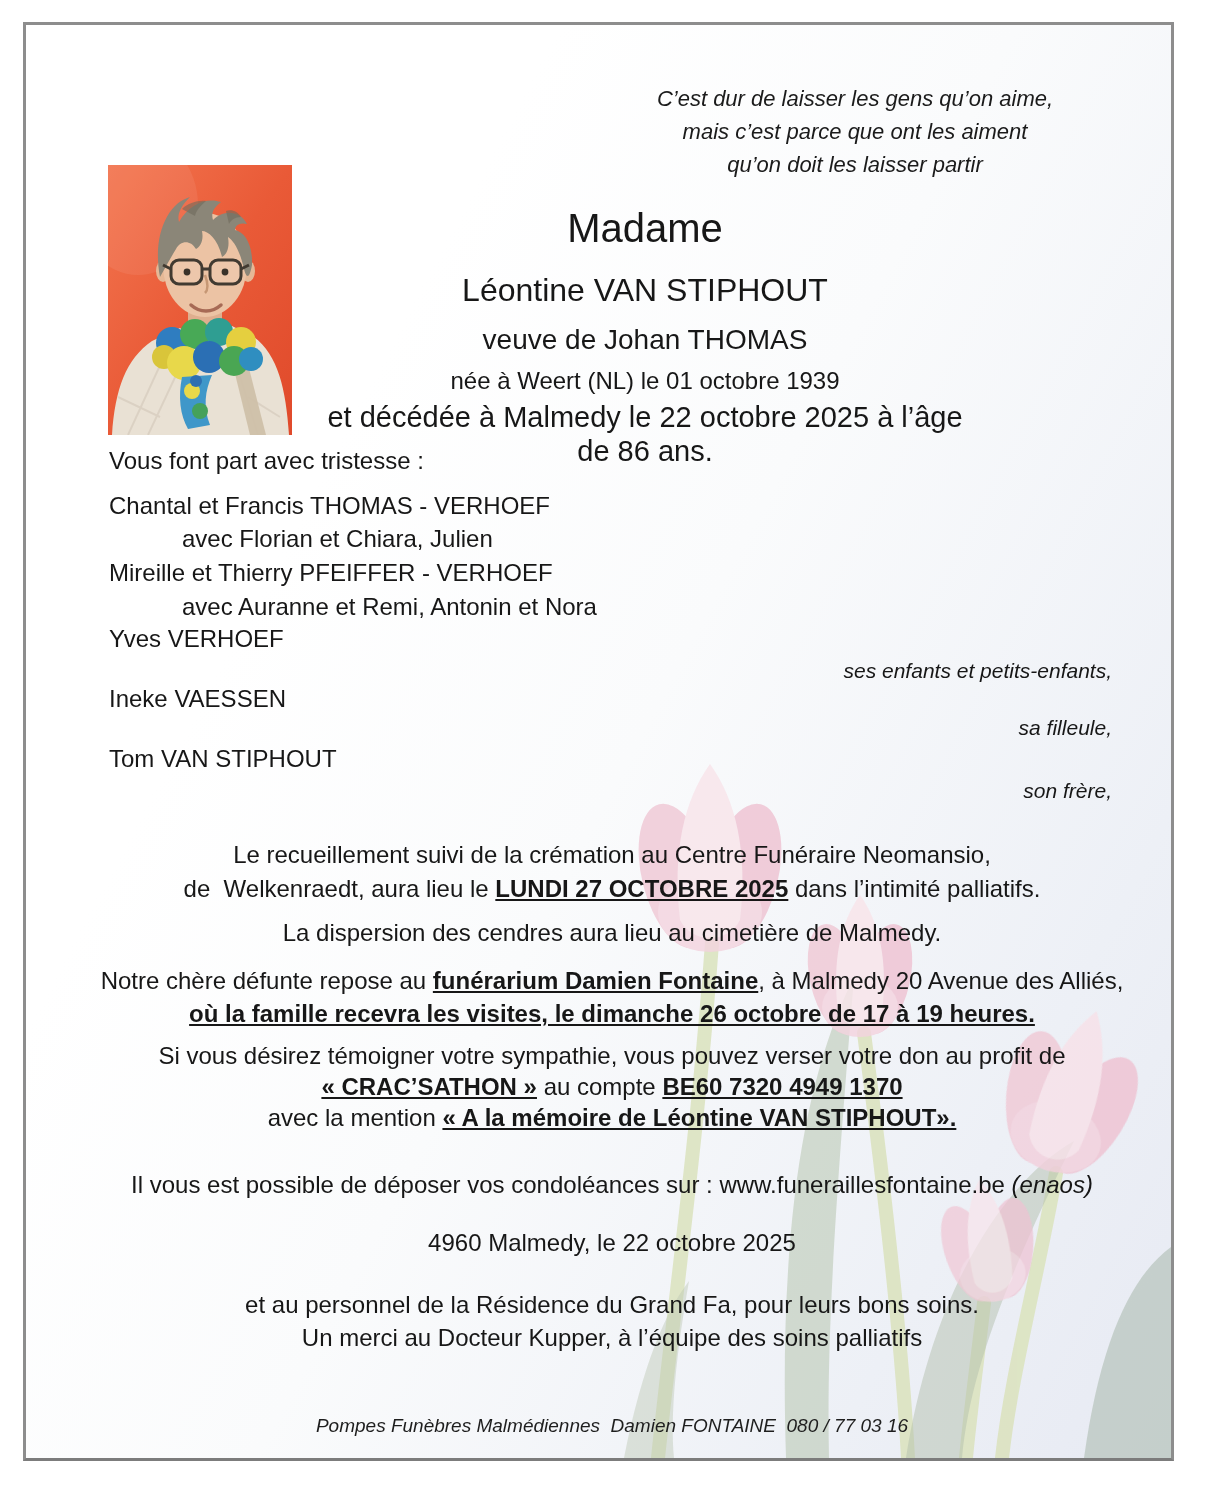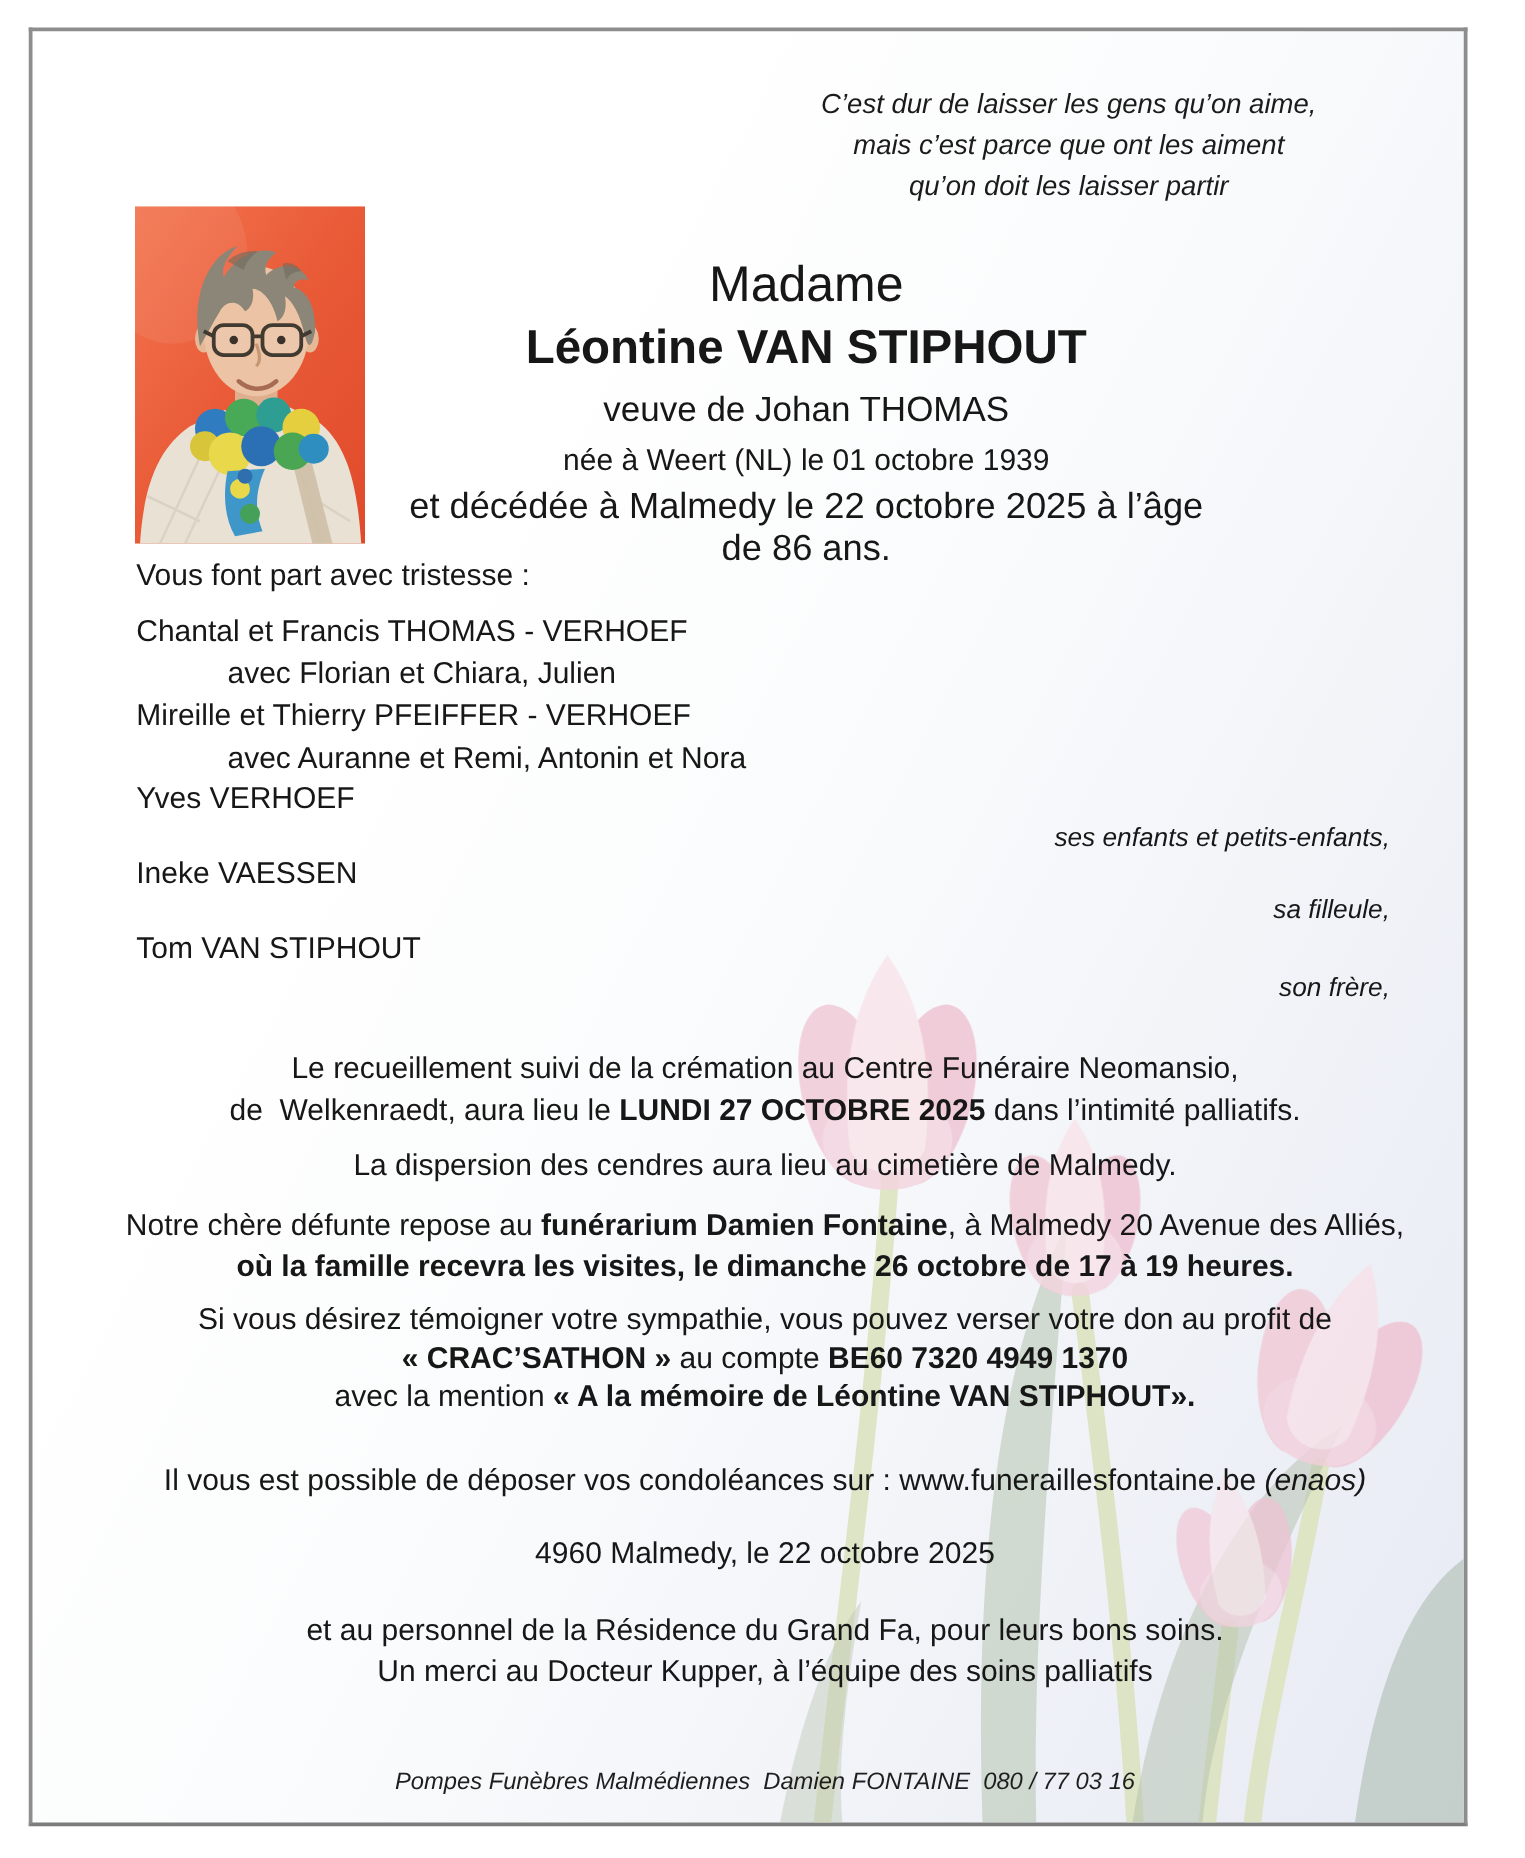--- a/index.html
+++ b/index.html
@@ -6,32 +6,32 @@
   body{width:1220px;height:1486px;font-family:"Liberation Sans",sans-serif;color:#171717;
        -webkit-font-smoothing:antialiased;}
   .page{position:relative;width:1220px;height:1486px;background:#ffffff;overflow:hidden;}
   .frame{position:absolute;left:23px;top:22px;width:1145px;height:1433px;
          border:3px solid #8d8d8d;border-bottom-color:#7c7c7c;
          background:linear-gradient(118deg,#ffffff 28%,#fafbfc 52%,#edf0f6 82%,#e7eaf3 100%);
          overflow:hidden;}
   .bg-tulips{position:absolute;left:0;top:0;width:1145px;height:1433px;pointer-events:none;}
   .layer{position:absolute;z-index:2;}
   .pre{white-space:pre-wrap;}
-  .b{font-weight:bold;}
+  .b{font-weight:bold;text-decoration:underline;}
   .i{font-style:italic;}
 
-  .quote{left:589px;top:41px;width:480px;text-align:center;
+  .quote{left:589px;top:57px;width:480px;text-align:center;
          font-style:italic;font-size:22px;line-height:33px;color:#1b1b1b;}
 
   .photo{left:82px;top:140px;width:184px;height:270px;}
   .photo svg{display:block;}
 
   .title-block{left:289px;top:181px;width:660px;text-align:center;}
   .salutation{font-size:40px;line-height:44px;}
-  .deceased-name{font-size:38px;line-height:56px;font-weight:bold;}
+  .deceased-name{font-size:32px;line-height:56px;font-weight:normal;margin-top:12px;}
   .widow-line{font-size:28px;line-height:44px;}
   .birth-line{font-size:24px;line-height:38px;}
   .death-line{font-size:29px;line-height:34px;}
 
   .family{left:83px;top:418px;width:1003px;font-size:24px;}
   .family .intro{line-height:36px;margin-bottom:10px;}
   .family .names{line-height:34px;}
   .family .names.n2{line-height:36px;}
   .family .children{line-height:32px;padding-left:73px;}
   .family .children.c2{line-height:31px;}

